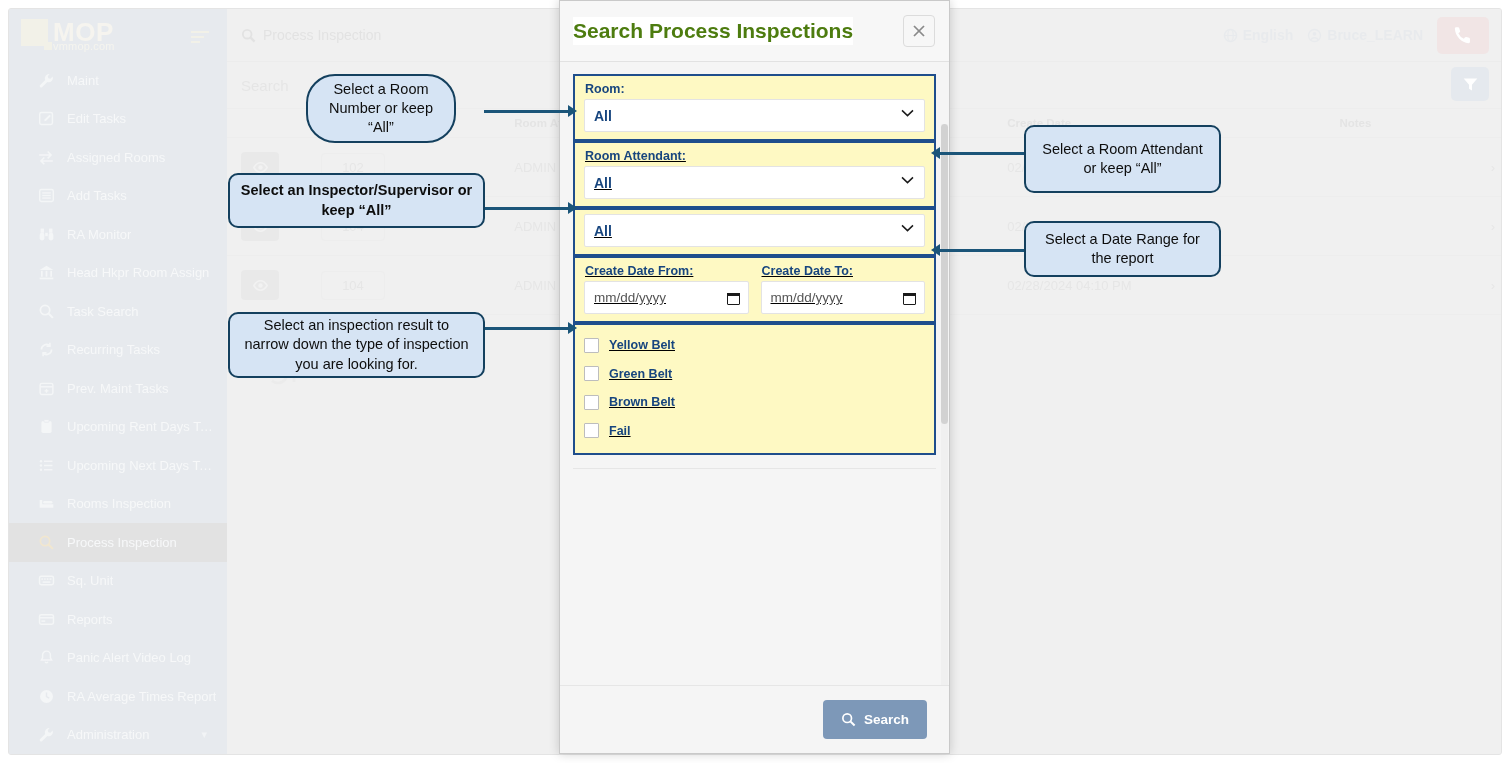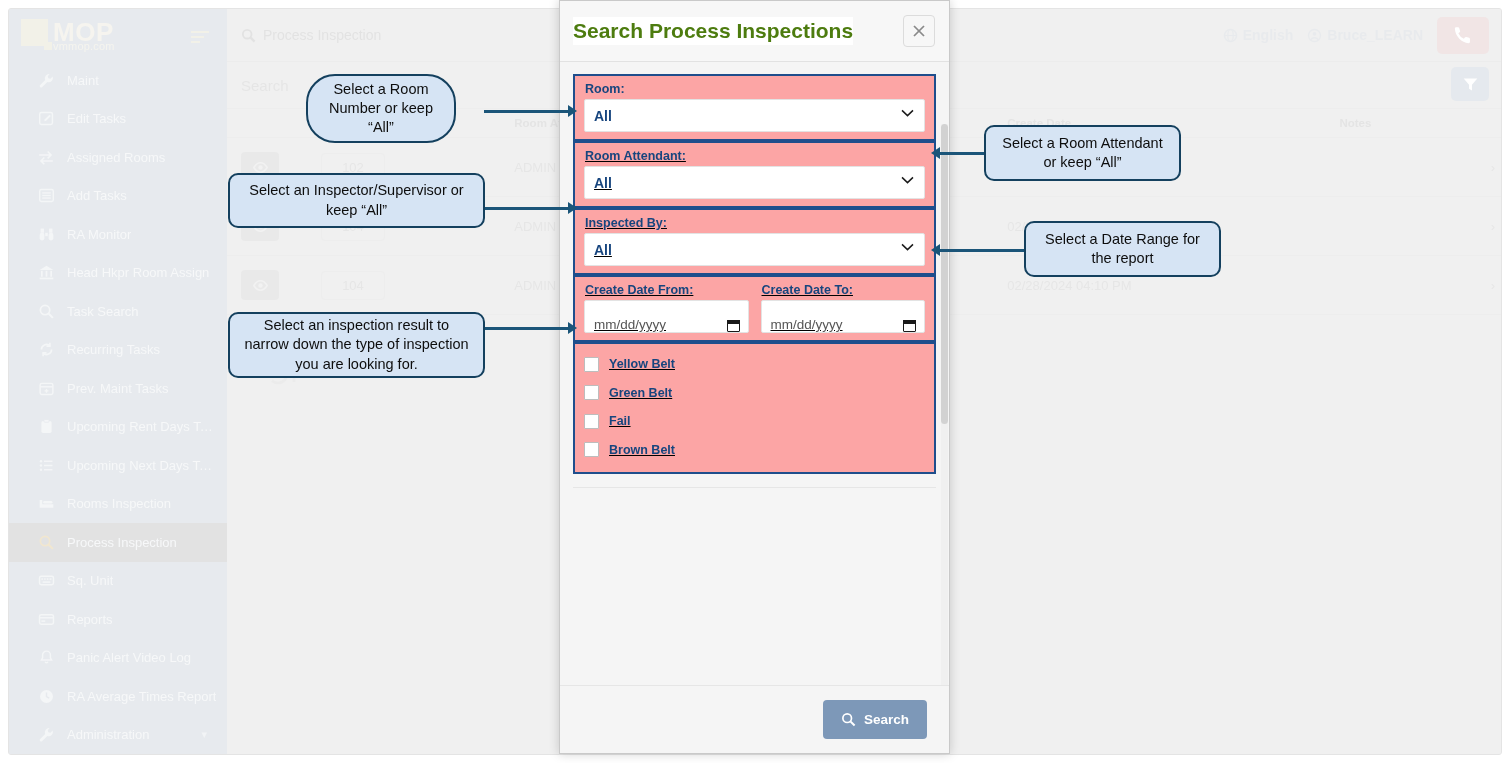--- a/index.html
+++ b/index.html
@@ -205,21 +205,21 @@
     display:flex;align-items:center;justify-content:center;
     color:#8a8a8a; background:#f7f7f7; font-size:19px;
   }
   .modal-body{
     flex:1; overflow:hidden; position:relative; background:#f5f5f5;
     padding: 12px 13px 0 13px;
     box-sizing:border-box;
   }
   .fieldgroup{
     border:2px solid #1f4e8c;
-    background:#fca5a5;
+    background:#fef9c3;
     box-sizing:border-box;
   }
   .fieldgroup + .fieldgroup { border-top-width:2px;text-decoration:underline; }
   .fg-row{ padding: 4px 9px 7px 9px; }
   .fg-label{
     font-size:12.5px; font-weight:bold; color:#17457e; margin:2px 0 3px 1px;
   }
   .fg-select{
     position:relative;
     border:1px solid #e3e3e3; border-radius:2px;
@@ -227,21 +227,21 @@
     padding: 0 9px; font-size:14px; font-weight:bold; color:#17457e;
     background:#ffffff;
   }
   .fg-select .caret{
     position:absolute; right:10px; top:9px; color:#2a2a2a; font-size:12px;
   }
   .dates{ display:flex; gap:12px; }
   .date-col{ flex:1; }
   .date-input{
     border:1px solid #e3e3e3; border-radius:2px; height:31px;
-    display:flex; align-items:flex-end; justify-content:space-between;
+    display:flex; align-items:center; justify-content:space-between;
     padding:0 8px 0 9px; font-size:13.5px; color:#555; background:#fff;
   }
   .cal-ico{ width:13px;height:14px; position:relative; display:inline-block;}
   .cal-ico::before{
     content:""; position:absolute; left:0; top:2px; width:13px;height:12px;
     border:1.6px solid #1a1a1a; border-radius:1px; box-sizing:border-box;
   }
   .cal-ico::after{
     content:""; position:absolute; left:0; top:2px; width:13px;height:3.5px;
     background:#1a1a1a;
@@ -669,21 +669,20 @@
               <svg width="13" height="8" viewBox="0 0 13 8">
                   <path d="M1 1.4 6.5 6.6 12 1.4" fill="none" stroke="#1b1b1b" stroke-width="1.5"></path>
                 </svg>
             </span>
           </div>
         </div>
       </div>
 
       <div class="fieldgroup">
         <div class="fg-row">
-          <div class="fg-label">Inspected By:</div>
           <div class="fg-select">
             <span>All</span>
             <span class="caret">
               <svg width="13" height="8" viewBox="0 0 13 8">
                   <path d="M1 1.4 6.5 6.6 12 1.4" fill="none" stroke="#1b1b1b" stroke-width="1.5"></path>
                 </svg>
             </span>
           </div>
         </div>
       </div>
@@ -714,25 +713,25 @@
             <div class="check-row">
               <span class="cbox"></span>
               <span>Yellow Belt</span>
             </div>
             <div class="check-row">
               <span class="cbox"></span>
               <span>Green Belt</span>
             </div>
             <div class="check-row">
               <span class="cbox"></span>
-              <span>Fail</span>
+              <span>Brown Belt</span>
             </div>
             <div class="check-row">
               <span class="cbox"></span>
-              <span>Brown Belt</span>
+              <span>Fail</span>
             </div>
           </div>
       </div>
 
       <div class="body-divider"></div>
 
       <div class="modal-scroll">
           <i></i>
         </div>
     </div>
@@ -749,27 +748,27 @@
       </div>
     </div>
   </div>
 
   <div class="lead" style="left:484px; top:110px; width:86px;"></div>
   <div class="arrow right" style="left:568px; top:105px;"></div>
   <div class="callout" style="left:306px; top:74px; width:150px; height:69px;border-radius:29px;">Select a Room Number or keep “All”</div>
 
   <div class="lead" style="left:484px; top:207px; width:86px;"></div>
   <div class="arrow right" style="left:568px; top:202px;"></div>
-  <div class="callout" style="left:228px; top:173px; width:257px; height:55px;">Select an Inspector/Supervisor or keep “All”</div>
+  <div class="callout" style="left:228px; top:173px; width:257px; height:55px;font-weight:bold;">Select an Inspector/Supervisor or keep “All”</div>
 
   <div class="lead" style="left:484px; top:327px; width:86px;"></div>
   <div class="arrow right" style="left:568px; top:322px;"></div>
   <div class="callout" style="left:228px; top:312px; width:257px; height:66px;">Select an inspection result to narrow down the type of inspection you are looking for.</div>
 
   <div class="lead" style="left:940px; top:152px; width:86px;"></div>
   <div class="arrow left" style="left:931px; top:147px;"></div>
-  <div class="callout" style="left:984px; top:125px; width:197px; height:56px;">Select a Room Attendant or keep “All”</div>
+  <div class="callout" style="left:1024px; top:125px; width:197px; height:68px;">Select a Room Attendant or keep “All”</div>
 
   <div class="lead" style="left:940px; top:249px; width:86px;"></div>
   <div class="arrow left" style="left:931px; top:244px;"></div>
   <div class="callout" style="left:1024px; top:221px; width:197px; height:56px;">Select a Date Range for the report</div>
 
 </div>
 
 </body></html>

